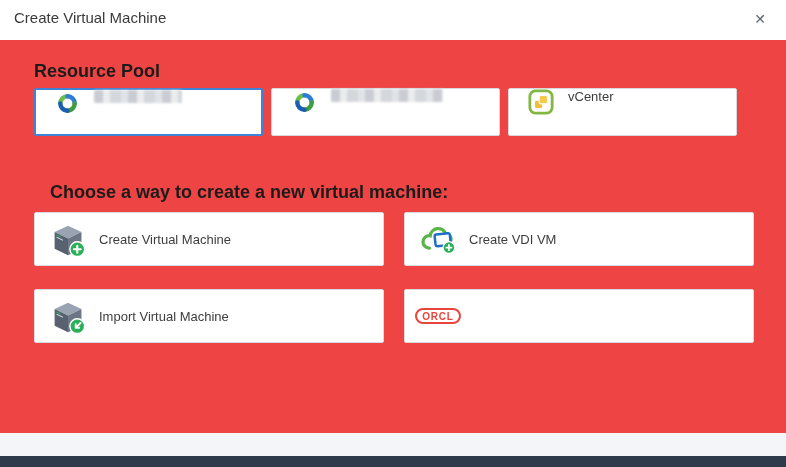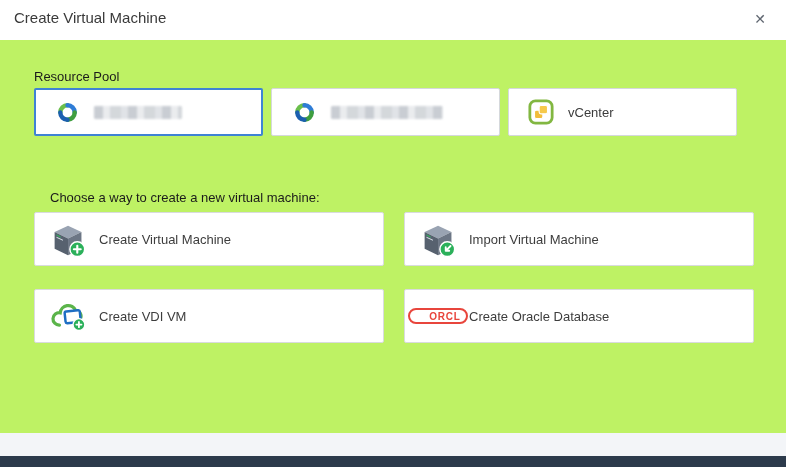--- a/index.html
+++ b/index.html
@@ -1,58 +1,58 @@
 <!DOCTYPE html>
 <html><head>
 <meta charset="utf-8">
 <style>
   * { margin:0; padding:0; box-sizing:border-box; }
   html,body { width:786px; height:467px; }
   body { font-family:"Liberation Sans", sans-serif; background:#fff; position:relative; overflow:hidden; }
 
-  .canvas { position:absolute; inset:0; background:#bef264; }
+  .canvas { position:absolute; inset:0; background:#ef4444; }
 
   
   .page-bg { position:absolute; left:0; right:0; top:433px; bottom:0; background:#f3f5f8; }
   .footer-bar { position:absolute; left:0; right:0; bottom:0; height:11px; background:#2c3a4b; }
 
   
   .titlebar { position:absolute; left:0; top:0; right:0; height:40px; background:#fff; }
   .dlg-title { position:absolute; left:14px; top:9px; font-size:15px; color:#3a3a3a; }
   .close-btn { position:absolute; right:14px; top:7px; width:24px; height:24px;
                display:flex; align-items:center; justify-content:center;
                font-size:14px; color:#5f6670; cursor:pointer; }
 
-  .section-heading { position:absolute; font-size:13px; font-weight:400; color:#1b1b1b;margin-top:8px; }
+  .section-heading { position:absolute; font-size:18px; font-weight:700; color:#1b1b1b; }
   .h-pool   { left:34px; top:61px; }
   .h-choose { left:50px; top:182px; }
 
   
   .pool-row { position:absolute; left:34px; top:88px; display:flex; gap:8px; }
   .pool-card { width:229px; height:48px; background:#fff; border:1px solid #d5d8dc;
-               border-radius:2px; display:flex; align-items:center; padding-left:19px;
+               border-radius:2px; display:flex; padding-left:19px;
                cursor:pointer; }
   .pool-card.selected { border:2px solid #3f83d4; padding-left:18px; }
   .pool-card .p-icon { width:26px; height:26px; display:flex; align-items:center; justify-content:center; }
   .pool-label { margin-left:14px; font-size:13px; color:#3c3c3c; }
   .redacted { margin-left:14px; height:13px; border-radius:1px; opacity:.95;
               filter:blur(1.2px);
               background:repeating-linear-gradient(90deg,#c7cbd1 0 9px,#e9ebee 9px 16px,#d2d6da 16px 27px,#dfe2e6 27px 34px); }
   .rw1 { width:88px; } .rw2 { width:112px; }
 
   
   .options-grid { position:absolute; left:34px; top:212px; display:grid;
                   grid-template-columns:350px 350px; column-gap:20px; row-gap:23px; }
   .opt-card { height:54px; background:#fff; border:1px solid #d9dbde; border-radius:2px;
               display:flex; align-items:center; padding-left:14px; cursor:pointer; }
   .opt-icon { width:38px; height:40px; display:flex; align-items:center; justify-content:center; flex:0 0 38px; }
   .opt-label { margin-left:12px; font-size:13px; color:#3d3d3d; }
 
   .orcl-pill { display:inline-block; border:2px solid #e8453c; color:#e8453c; border-radius:9px;
-               font-size:10px; font-weight:700; letter-spacing:0.8px; padding:1px 5px 0 19px;
+               font-size:10px; font-weight:700; letter-spacing:0.8px; padding:1px 5px 0 5px;
                font-family:"Liberation Sans", sans-serif; }
 </style>
 </head>
 <body>
 
 <div class="canvas">
 
   <div class="page-bg"></div>
   <div class="footer-bar"></div>
 
@@ -118,51 +118,50 @@
           <polygon points="7,17 14,20.4 14,21.4 7,18" fill="#dbe2e9"></polygon>
           <circle cx="29.5" cy="30.5" r="8" fill="#2bb05a" stroke="#fff" stroke-width="1.6"></circle>
           <path d="M29.5 26.8 V34.2 M25.8 30.5 H33.2" stroke="#fff" stroke-width="2.3" stroke-linecap="round"></path>
         </svg>
       </span>
       <span class="opt-label">Create Virtual Machine</span>
     </div>
 
     <div class="opt-card">
       <span class="opt-icon">
+        <svg width="38" height="31" viewBox="0 0 40 32">
+          <path d="M11 25 a6.5 6.5 0 1 1 0.8-12.9 A8.5 8.5 0 0 1 28 9.5 a6 6 0 0 1 5 8.8" fill="none" stroke="#5bb44a" stroke-width="3.4" stroke-linecap="round"></path>
+          <g transform="rotate(-6 25 17)">
+            <rect x="17" y="10" width="16" height="12.5" rx="1.8" fill="#ffffff" stroke="#1e6ec3" stroke-width="2.6"></rect>
+          </g>
+          <circle cx="31.5" cy="24.5" r="6.2" fill="#2bb05a" stroke="#fff" stroke-width="1.4"></circle>
+          <path d="M31.5 21.8 V27.2 M28.8 24.5 H34.2" stroke="#fff" stroke-width="1.9" stroke-linecap="round"></path>
+        </svg>
+      </span>
+      <span class="opt-label">Create VDI VM</span>
+    </div>
+
+    <div class="opt-card">
+      <span class="opt-icon">
         <svg width="37" height="37" viewBox="0 0 40 40">
           <polygon points="5,12 19.5,5 34,12 19.5,19" fill="#99a3b2"></polygon>
           <polygon points="5,12 19.5,19 19.5,37 5,30" fill="#57616f"></polygon>
           <polygon points="34,12 19.5,19 19.5,37 34,30" fill="#6c7685"></polygon>
           <polygon points="7,14.6 11.5,16.8 11.5,18 7,15.8" fill="#2fb45c"></polygon>
           <polygon points="7,17 14,20.4 14,21.4 7,18" fill="#dbe2e9"></polygon>
           <circle cx="29.5" cy="30.5" r="8" fill="#2bb05a" stroke="#fff" stroke-width="1.6"></circle>
           <path d="M33 27 L27.8 32.2 M27.8 28.4 V32.2 H31.6" stroke="#fff" stroke-width="2" fill="none" stroke-linecap="round" stroke-linejoin="round"></path>
         </svg>
       </span>
       <span class="opt-label">Import Virtual Machine</span>
     </div>
 
-    <div class="opt-card">
-      <span class="opt-icon">
-        <svg width="38" height="31" viewBox="0 0 40 32">
-          <path d="M11 25 a6.5 6.5 0 1 1 0.8-12.9 A8.5 8.5 0 0 1 28 9.5 a6 6 0 0 1 5 8.8" fill="none" stroke="#5bb44a" stroke-width="3.4" stroke-linecap="round"></path>
-          <g transform="rotate(-6 25 17)">
-            <rect x="17" y="10" width="16" height="12.5" rx="1.8" fill="#ffffff" stroke="#1e6ec3" stroke-width="2.6"></rect>
-          </g>
-          <circle cx="31.5" cy="24.5" r="6.2" fill="#2bb05a" stroke="#fff" stroke-width="1.4"></circle>
-          <path d="M31.5 21.8 V27.2 M28.8 24.5 H34.2" stroke="#fff" stroke-width="1.9" stroke-linecap="round"></path>
-        </svg>
-      </span>
-      <span class="opt-label">Create VDI VM</span>
-    </div>
-
 
 
     <div class="opt-card">
       <span class="opt-icon">
         <span class="orcl-pill">ORCL</span>
       </span>
-      <span class="opt-label">Create Oracle Database</span>
     </div>
 
   </div>
 
 </div>
 
 </body></html>

